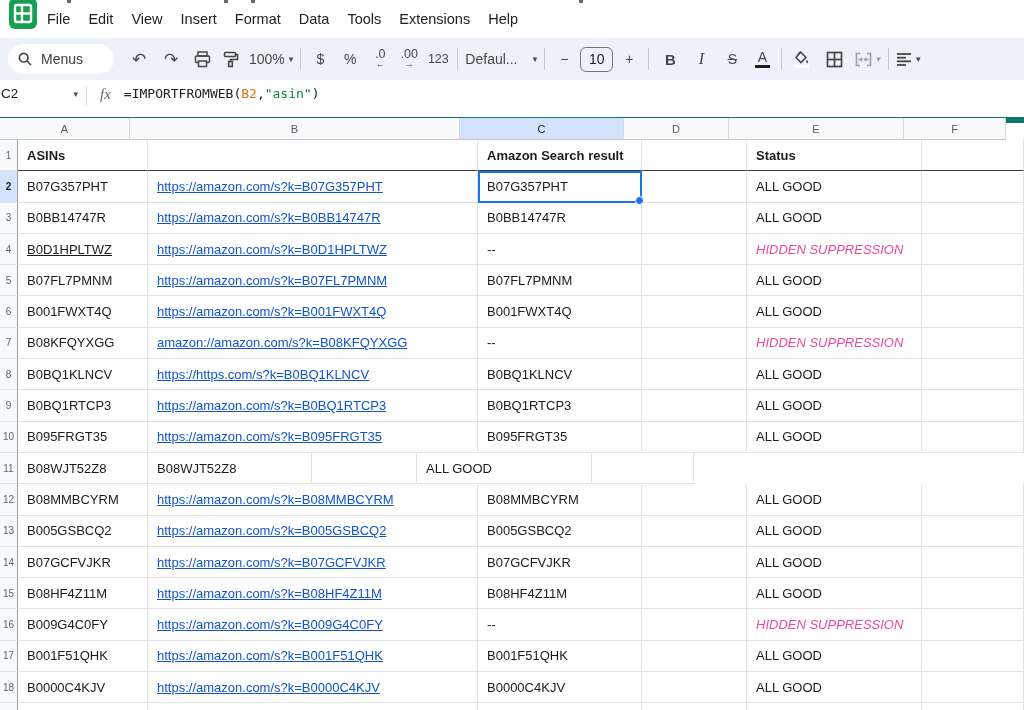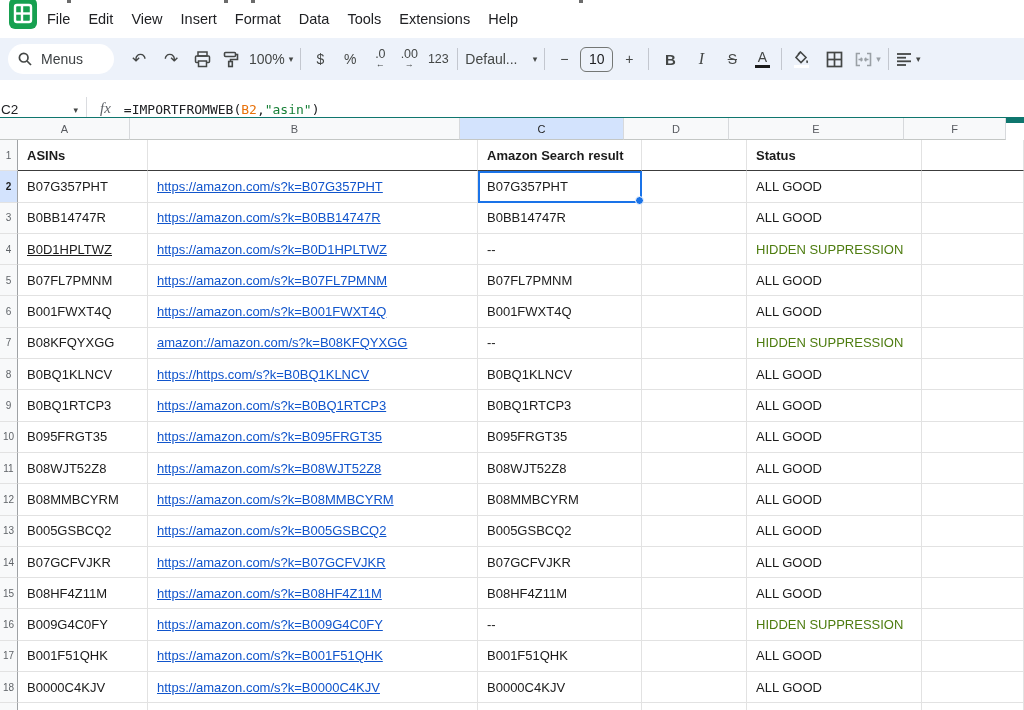--- a/index.html
+++ b/index.html
@@ -32,21 +32,21 @@
             align-items:center;justify-content:center;font-size:14px;color:#202124;background:transparent;box-sizing:border-box;}
   .b-btn{font-weight:700;font-size:15px;}
   .i-btn{font-style:italic;font-family:"Liberation Serif",serif;font-size:16px;}
   .s-btn{text-decoration:line-through;font-size:14px;}
   .stack{display:flex;flex-direction:column;align-items:center;line-height:13px;}
   .stack .bar{width:15px;height:3px;margin-top:1px;}
   .disabled{color:#9aa0a6;}
 
   
   .formula-bar{position:absolute;top:86px;left:0;width:100%;height:31px;background:#fff;
-               display:flex;align-items:flex-end;border-bottom:6px solid #0f766e;}
+               display:flex;align-items:flex-start;border-bottom:6px solid #0f766e;}
   .name-box{width:86px;display:flex;align-items:center;justify-content:space-between;
             padding:0 8px 0 1px;font-size:13.5px;color:#202124;box-sizing:border-box;}
   .fb-div{width:1px;height:20px;background:#dadce0;}
   .fx{font-style:italic;font-family:"Liberation Serif",serif;color:#5f6368;font-size:15px;margin:0 13px 0 13px;}
   .formula{font-family:"DejaVu Sans Mono",monospace;font-size:13px;color:#202124;white-space:pre;}
   .tok-ref{color:#e8710a;} .tok-str{color:#188038;}
 
   
   .grid{position:absolute;top:118px;left:0;width:1024px;}
   .col-headers{display:flex;height:22px;}
@@ -57,21 +57,21 @@
   .row{display:flex;height:31.3px;box-sizing:border-box;}
   .gutter{width:18px;flex:none;background:#f8f9fa;border-right:1px solid #9fa2a5;
           border-bottom:1px solid #e2e2e2;box-sizing:border-box;display:flex;align-items:center;
           justify-content:center;font-size:10px;color:#5f6368;}
   .gutter.sel{background:#d3e3fd;color:#1b1b1b;font-weight:700;}
   .cell{box-sizing:border-box;flex:none;border-right:1px solid #e2e2e2;border-bottom:1px solid #e2e2e2;
         display:flex;align-items:center;padding:0 3px 0 9px;font-size:13px;color:#1b1b1b;
         overflow:hidden;white-space:nowrap;background:#fff;}
   .row.hdr .cell{font-weight:700;border-bottom:1.6px solid #3c3c3c;}
   .cell a{color:#1155cc;text-decoration:underline;cursor:pointer;}
-  .cell .red{color:#4d7c0f;}
+  .cell .red{color:#ec4899;font-style:italic;}
   .sel-box{position:absolute;border:2px solid #1a73e8;box-sizing:border-box;pointer-events:none;}
   .sel-box .handle{position:absolute;right:-4px;bottom:-4px;width:7px;height:7px;border-radius:50%;
                    background:#1a73e8;border:1px solid #fff;}
 </style>
 </head>
 <body>
 
 <div class="stage">
 
   <div class="titlebar">
@@ -386,23 +386,20 @@
           <div class="cell" style="width: 175px;">
             <span>ALL GOOD</span>
           </div>
           <div class="cell" style="width: 102px;"></div>
         </div>
         <div class="row">
           <div class="gutter">11</div>
           <div class="cell" style="width: 130px;">
             <span>B08WJT52Z8</span>
           </div>
-          <div class="cell" style="width: 330px;">
-            <a>https://amazon.com/s?k=B08WJT52Z8</a>
-          </div>
           <div class="cell" style="width: 164px;">
             <span>B08WJT52Z8</span>
           </div>
           <div class="cell" style="width: 105px;"></div>
           <div class="cell" style="width: 175px;">
             <span>ALL GOOD</span>
           </div>
           <div class="cell" style="width: 102px;"></div>
         </div>
         <div class="row">

